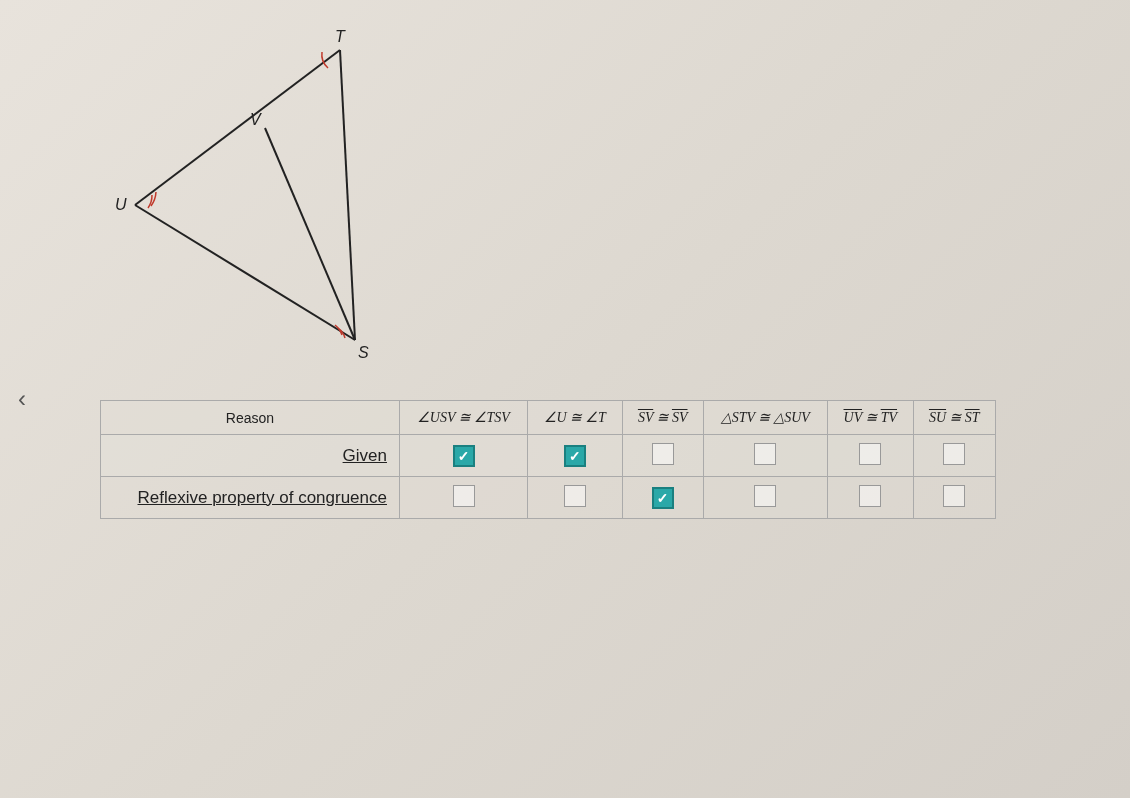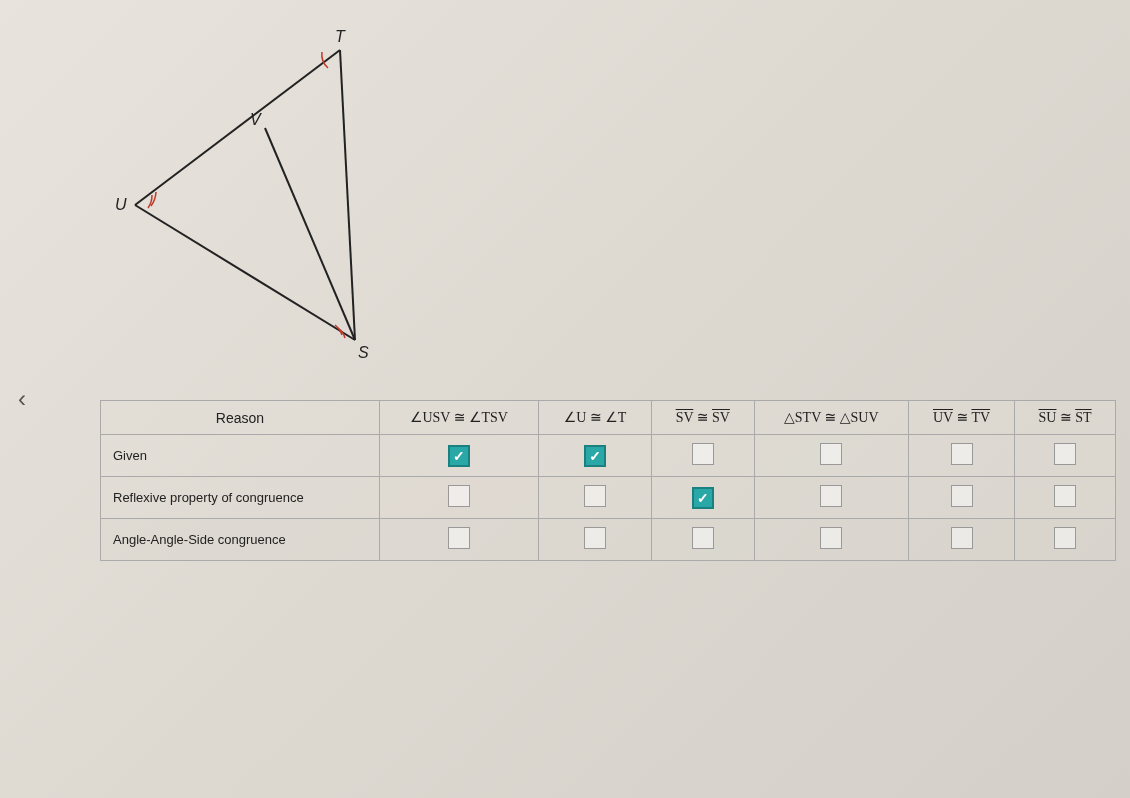--- a/index.html
+++ b/index.html
@@ -42,21 +42,21 @@
     .diagram-area svg {
       width: 100%;
       height: 100%;
     }
 
     
     .table-container {
       position: absolute;
       top: 400px;
       left: 100px;
-      width: 1016px;
+      width: 896px;
     }
 
     table {
       border-collapse: collapse;
       width: 100%;
       background: rgba(255,255,255,0.15);
     }
 
     th, td {
       border: 1px solid #aaa;
@@ -66,28 +66,30 @@
       color: #222;
       vertical-align: middle;
     }
 
     th {
       background: rgba(255,255,255,0.2);
       font-weight: normal;
     }
 
     td.reason-cell {
-      text-align: left;
-      font-size: 13px;
+      text-align: right;
+      font-size: 17px;
       min-width: 100px;
       background: rgba(255,255,255,0.15);
+      text-decoration: underline;
     }
 
     .math-text {
       font-family: 'Times New Roman', Times, serif;
+      font-style: italic;
     }
 
     .overline {
       text-decoration: overline;
       text-align: right;
     }
 
     .checkbox-checked {
       width: 22px;
       height: 22px;
@@ -235,39 +237,18 @@
             <div class="checkbox-unchecked"></div>
           </td>
           <td>
             <div class="checkbox-unchecked"></div>
           </td>
           <td>
             <div class="checkbox-unchecked"></div>
           </td>
         </tr>
 
-        <tr class="aas-row">
-          <td class="reason-cell">Angle-Angle-Side congruence</td>
-          <td>
-            <div class="checkbox-unchecked"></div>
-          </td>
-          <td>
-            <div class="checkbox-unchecked"></div>
-          </td>
-          <td>
-            <div class="checkbox-unchecked"></div>
-          </td>
-          <td>
-            <div class="checkbox-unchecked"></div>
-          </td>
-          <td>
-            <div class="checkbox-unchecked"></div>
-          </td>
-          <td>
-            <div class="checkbox-unchecked"></div>
-          </td>
-        </tr>
 
       </tbody>
     </table>
   </div>
 
 </div>
 
 </body></html>

